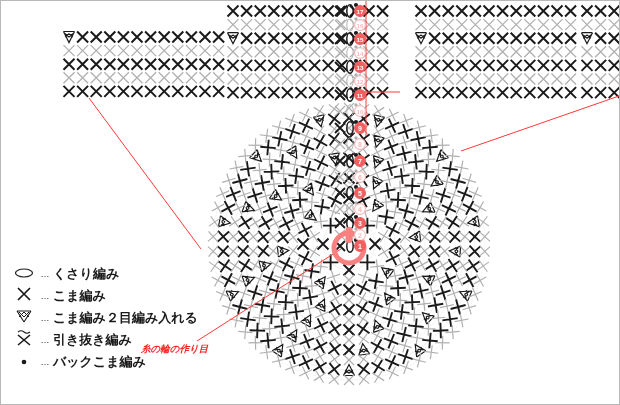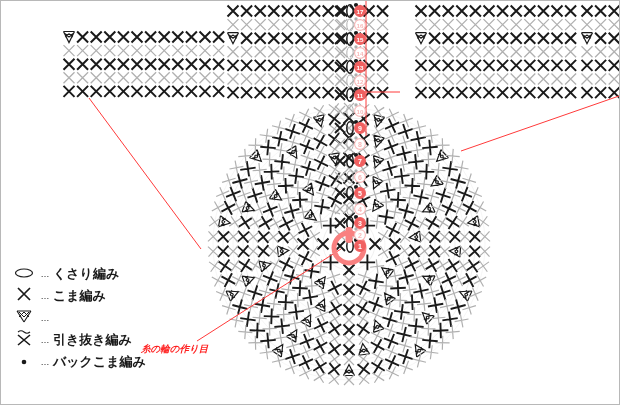--- a/index.html
+++ b/index.html
@@ -912,20 +912,21 @@
       <span class="legend-label">こま編み</span>
     </div>
     <div class="legend-row">
       <span class="legend-sym">
         <svg width="18" height="15" viewBox="0 0 18 15">
           <path d="M2 2 L9 13 M9 13 L16 2 M2 2 L16 2" stroke="#1a1a1a" stroke-width="1.1" fill="none"></path>
           <path d="M4 3 L9 8 M9 3 L4 8 M9 3 L14 8 M14 3 L9 8" stroke="#1a1a1a" stroke-width="1" fill="none"></path>
         </svg>
       </span>
       <span class="legend-dots">…</span>
+      <span class="legend-label">こま編み２目編み入れる</span>
     </div>
     <div class="legend-row">
       <span class="legend-sym">
         <svg width="16" height="16" viewBox="0 0 16 16">
           <path d="M2 2 Q5 -0.4 8 2 Q11 4.4 14 2" stroke="#1a1a1a" stroke-width="1.1" fill="none"></path>
           <path d="M2 5 L14 15 M14 5 L2 15" stroke="#1a1a1a" stroke-width="1.6" fill="none"></path>
         </svg>
       </span>
       <span class="legend-dots">…</span>
       <span class="legend-label">引き抜き編み</span>

